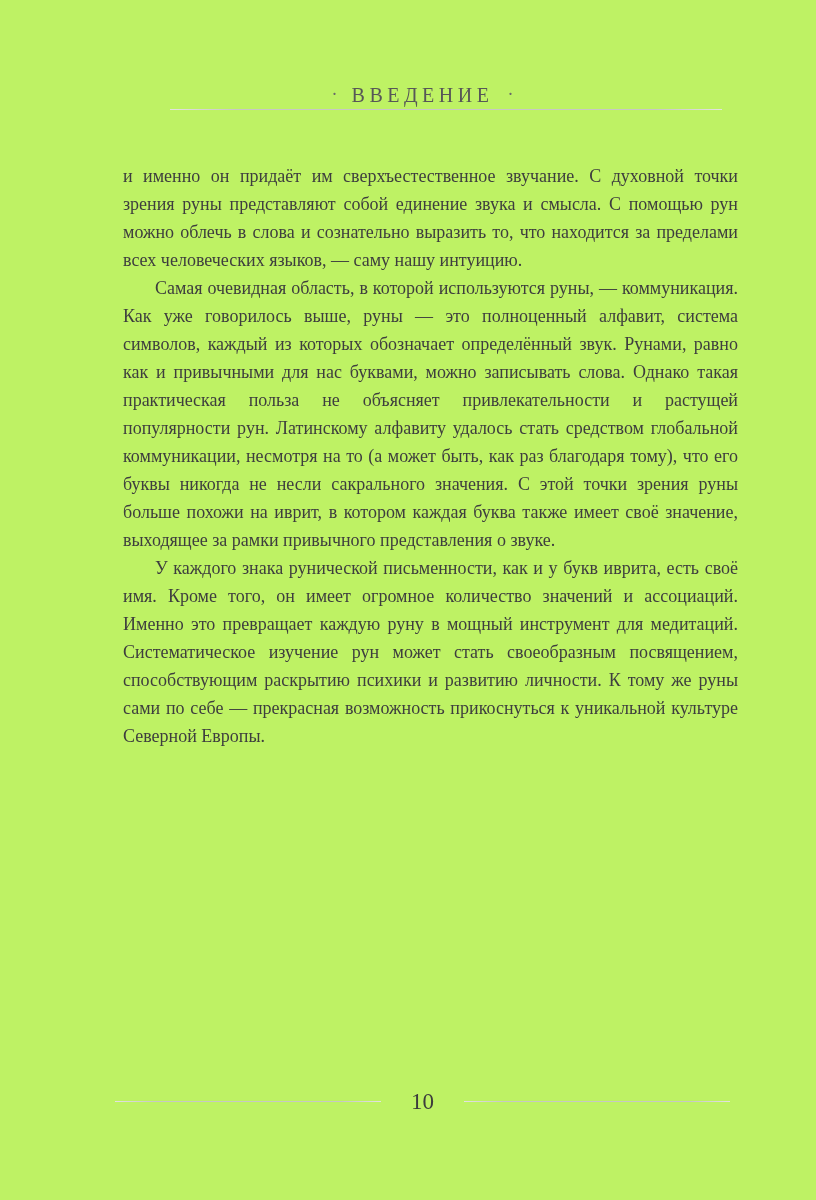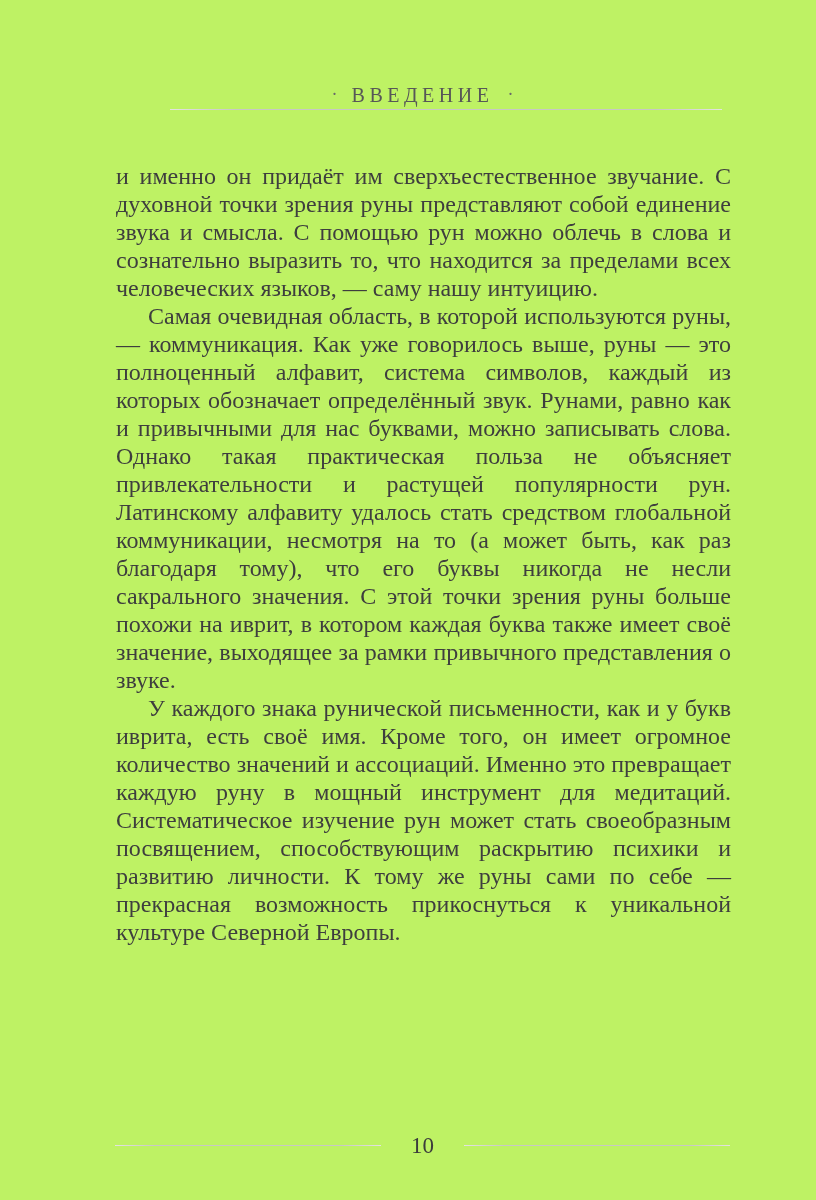--- a/index.html
+++ b/index.html
@@ -43,42 +43,42 @@
     left: 170px;
     width: 552px;
     height: 1px;
     background: linear-gradient(to right, #e3e3e1, #c7c7c5 12%, #c7c7c5 88%, #e3e3e1);
   }
 
   
   .body-text {
     position: absolute;
     top: 162px;
-    left: 116px;
+    left: 123px;
     width: 615px;
     color: #3e3e3e;
-    font-size: 24px;
+    font-size: 18px;
     line-height: 28px;
     text-align: justify;
     hyphens: auto;
     -webkit-hyphens: auto;
   }
   .body-text p {
     margin: 0;
     padding: 0;
     text-indent: 32px;
   }
   .body-text p.no-indent {
     text-indent: 0;
   }
 
   
   .page-footer {
     position: absolute;
-    top: 1134px;
+    top: 1090px;
     left: 115px;
     width: 615px;
     display: flex;
     align-items: center;
     text-align: right;
   }
   .page-footer .rule {
     flex: 1;
     height: 1px;
     background: linear-gradient(to right, #e3e3e1, #c7c7c5 15%, #c7c7c5 85%, #e3e3e1);

